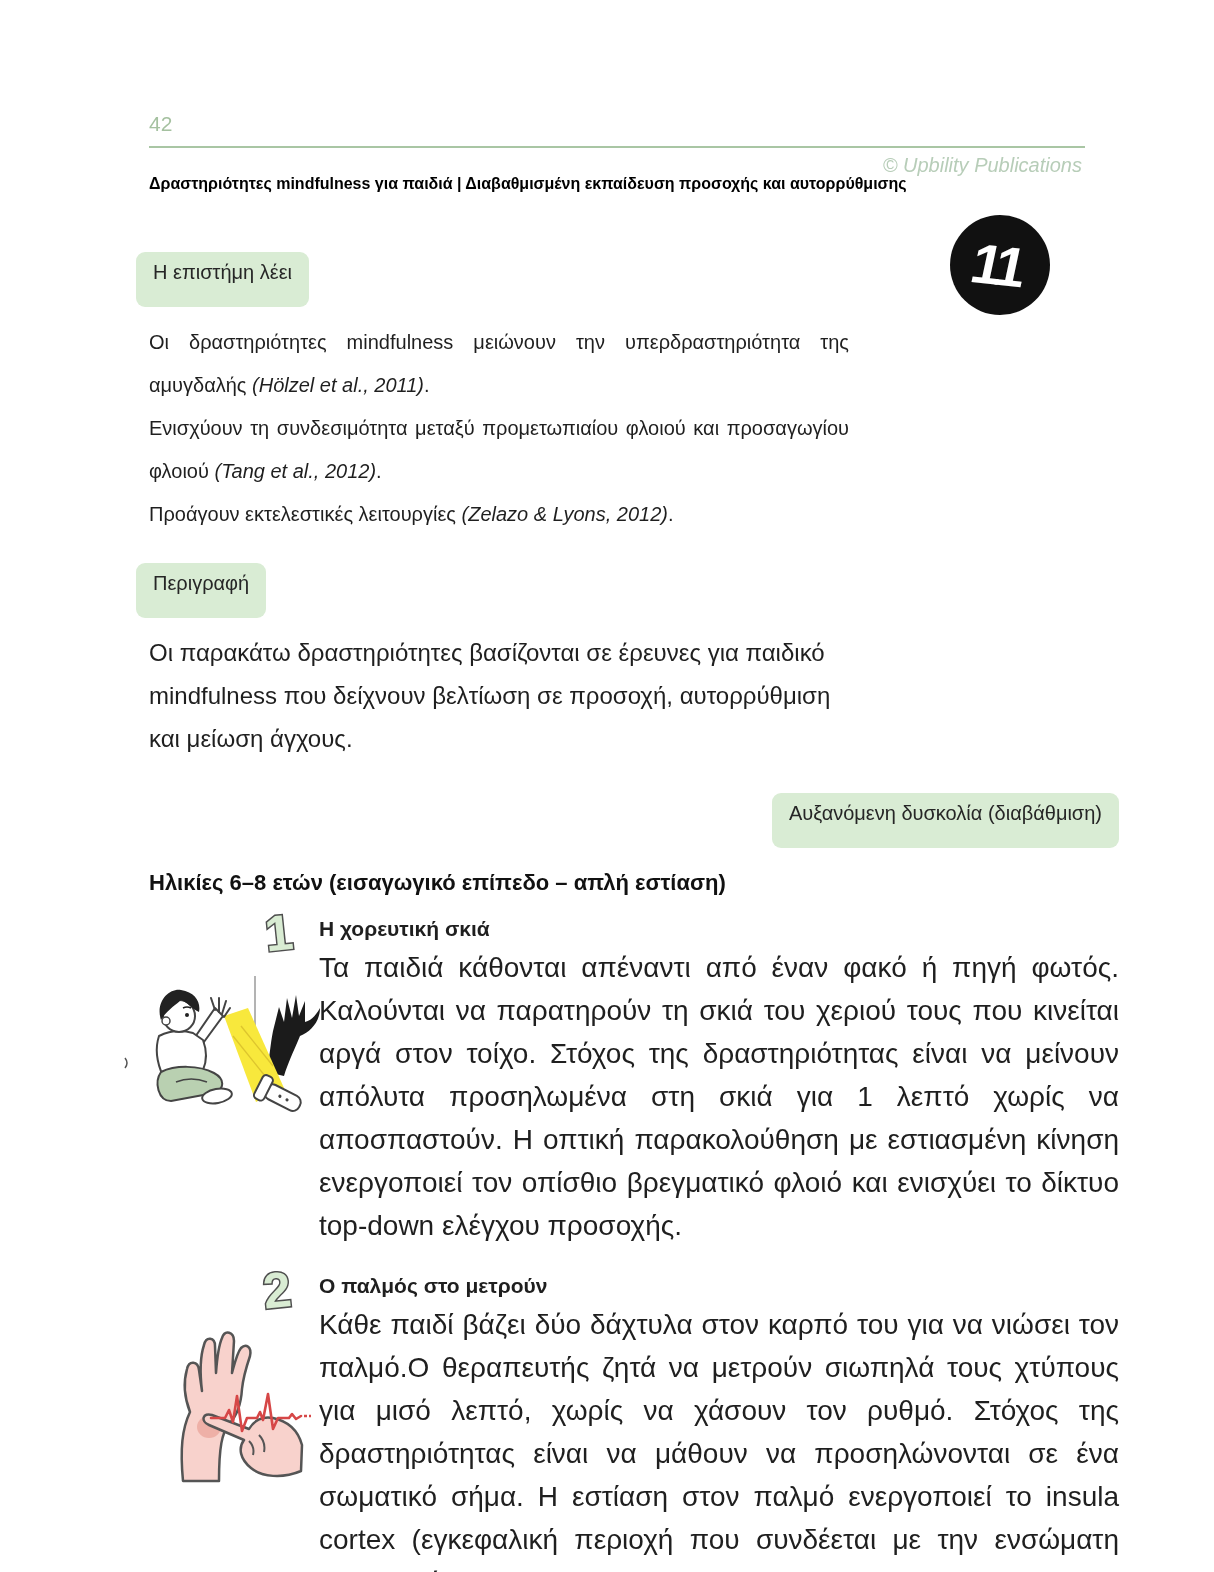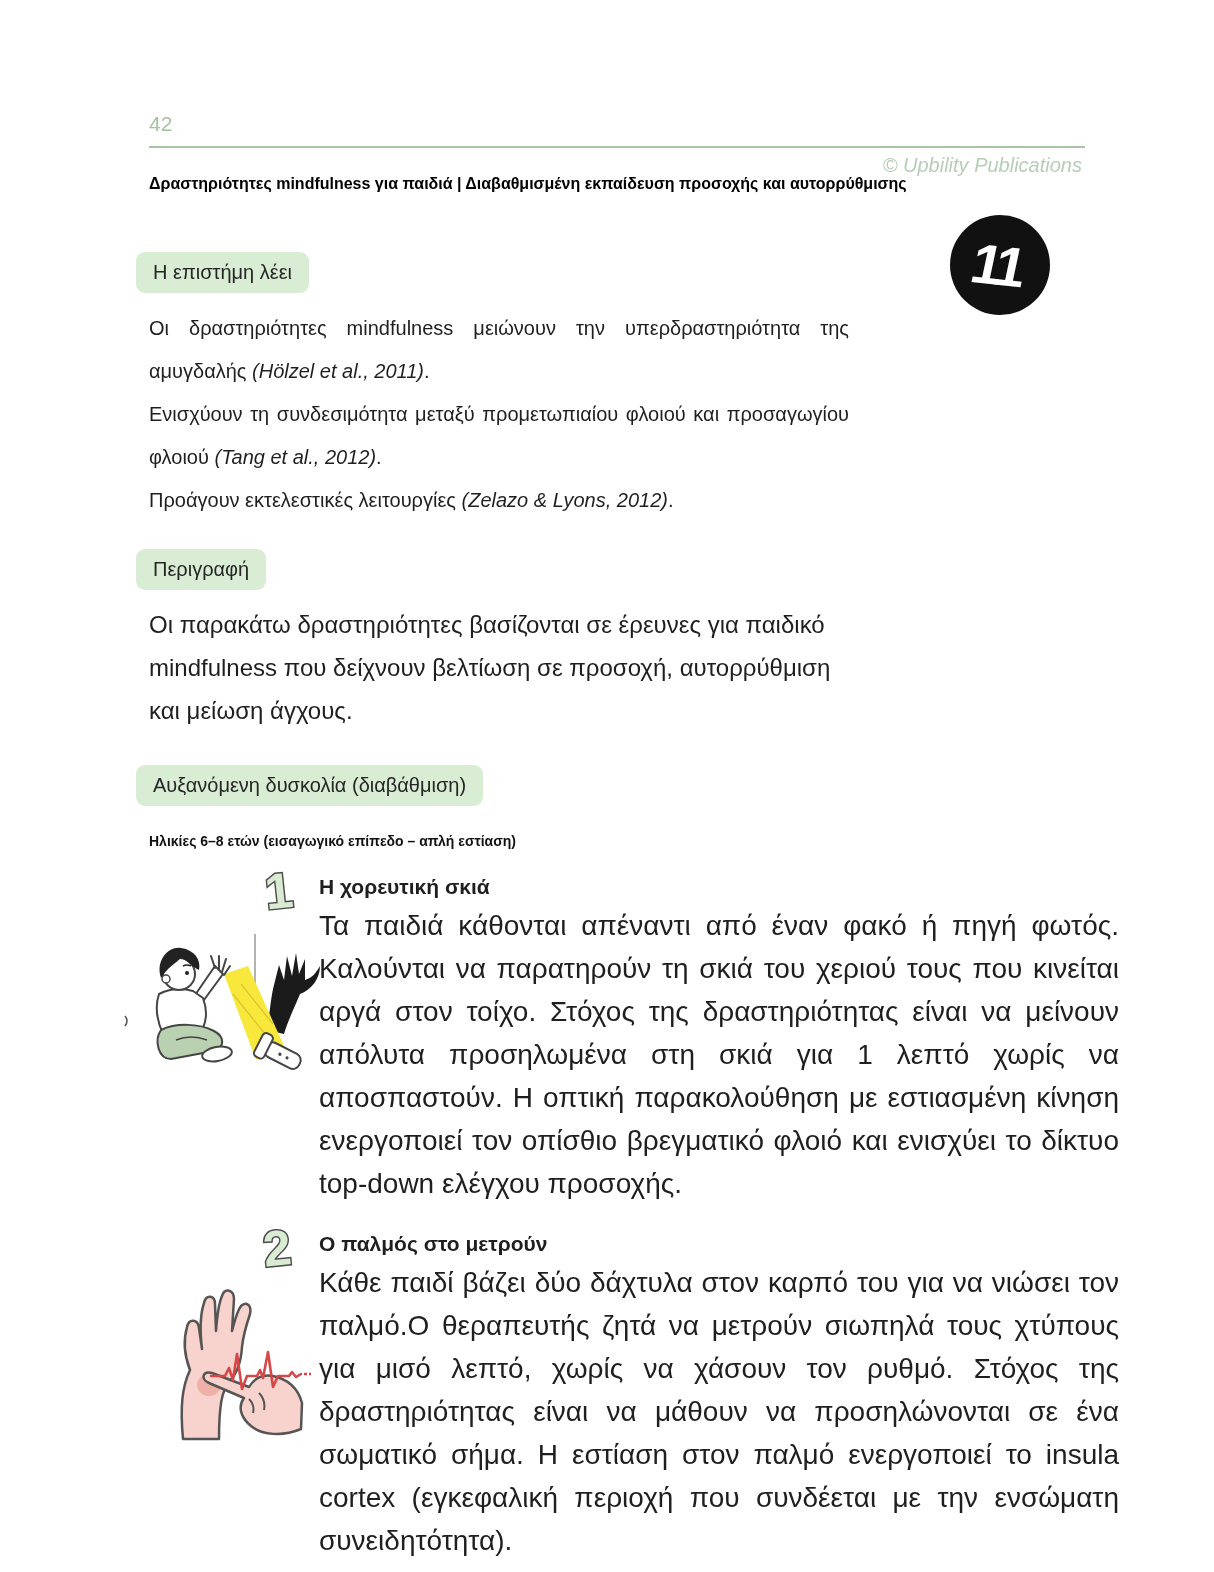--- a/index.html
+++ b/index.html
@@ -48,32 +48,32 @@
   
   .content {
     position: absolute; top: 252px; left: 135px; width: 970px;
   }
   .badge {
     display: inline-block;
     margin-left: -13px;
     background: #d9ecd4;
     color: #262626;
     font-size: 20px;
-    padding: 8px 17px 9px 17px;
+    padding: 8px 17px 23px 17px;
     border-radius: 9px;
     line-height: 1.2;
   }
   .science-block { width: 700px; margin-top: 14px; }
   .science-line { font-size: 20px; line-height: 43px; text-align: justify; }
   .science-line .cite { font-style: italic; }
   .desc-badge { margin-top: 27px; }
   .desc-text { width: 700px; margin-top: 13px; font-size: 24px; line-height: 43px; }
-  .difficulty-badge { margin-top: 33px; }
+  .difficulty-badge { margin-top: 33px; text-align: right; }
   .section-heading {
-    margin-top: 20px; font-size: 14px; font-weight: 700; color: #111;
+    margin-top: 20px; font-size: 22px; font-weight: 700; color: #111;
     line-height: 30px;
   }
   .section-text {
     margin-top: 6px; font-size: 20px; line-height: 44px; text-align: justify;
   }
   
   .activity { position: relative; padding-left: 170px; margin-top: 14px; min-height: 230px; }
   .activity-2 { margin-top: 22px; }
   .numeral-svg { position: absolute; left: 106px; top: -8px; width: 52px; height: 58px; }
   .numeral-svg text {

